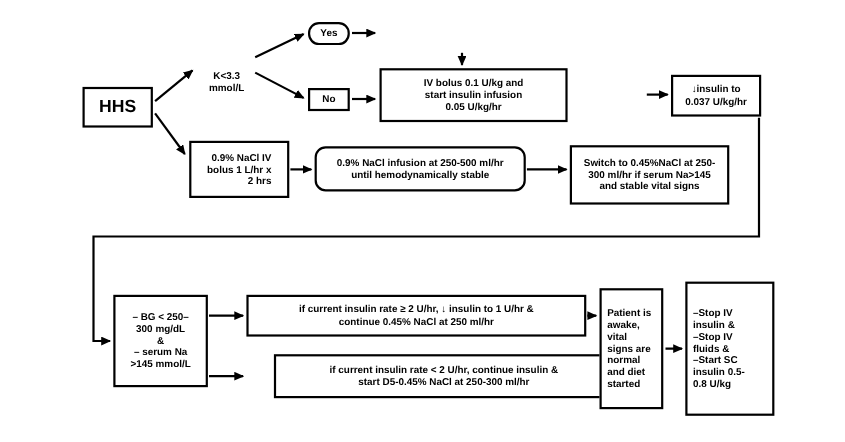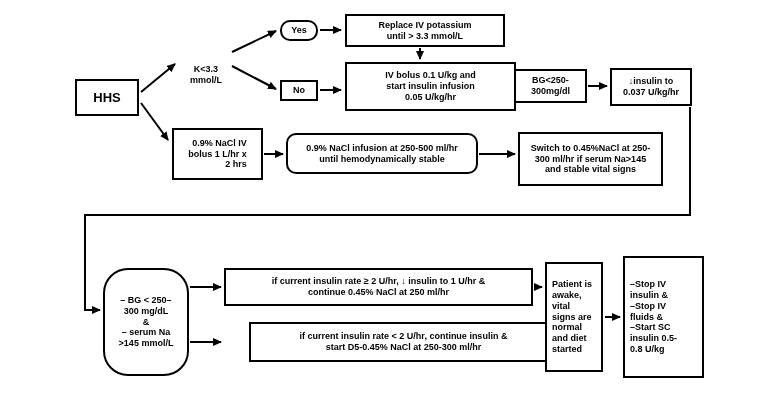--- a/index.html
+++ b/index.html
@@ -10,32 +10,32 @@
   .arrows { position:absolute; left:0; top:0; width:768px; height:402px; pointer-events:none; }
   .node {
     position:absolute; border:2px solid #000; background:#fff;
     display:flex; align-items:center; justify-content:center;
     text-align:center; font-weight:bold; font-size:9px; line-height:1.2;
     white-space:pre-line; color:#000; padding:1px 2px;
   }
   .label-only { border:none; background:transparent;margin-top:14px; }
   .align-left { text-align:left; justify-content:flex-start; padding-left:5px; }
 
-  .n-hhs      { left:75px;  top:79px;  width:64px;  height:37px; font-size:13px; }
+  .n-hhs      { left:75px;  top:79px;  width:64px;  height:37px; font-size:16px; }
   .n-klabel   { left:178px; top:46px;  width:56px;  height:30px; }
   .n-yes      { left:280px; top:20px;  width:38px;  height:21px;border-radius:10px; }
   .n-replace  { left:345px; top:14px;  width:160px; height:33px; }
   .n-no       { left:280px; top:80px;  width:38px;  height:21px; }
   .n-ivbolus  { left:345px; top:62px;  width:171px; height:49px; }
   .n-bg250    { left:514px; top:69px;  width:73px;  height:34px; }
   .n-reduce   { left:610px; top:68px;  width:82px;  height:38px; }
   .n-naclbolus{ left:172px; top:128px; width:91px;  height:52px;text-align:right; }
   .n-infusion { left:286px; top:133px; width:192px; height:41px;border-radius:10px; }
   .n-switch   { left:518px; top:132px; width:145px; height:54px; }
-  .n-bgna     { left:103px; top:268px; width:86px;  height:108px;border-radius:25px; }
+  .n-bgna     { left:103px; top:268px; width:86px;  height:84px; }
   .n-ge2      { left:224px; top:268px; width:309px; height:38px; }
   .n-lt2      { left:224px; top:322px; width:309px; height:40px;margin-left:25px; }
   .n-patient  { left:545px; top:262px; width:58px;  height:110px; }
   .n-stop     { left:623px; top:256px; width:81px;  height:122px; }
 </style>
 </head>
 <body>
 
 <div class="canvas">
 
@@ -71,28 +71,24 @@
     <line x1="534" y1="287" x2="542" y2="287" stroke="#000" stroke-width="2" marker-end="url(#ah)"></line>
     <line x1="534" y1="342" x2="542" y2="342" stroke="#000" stroke-width="2" marker-end="url(#ah)"></line>
 
     <line x1="605" y1="317" x2="620" y2="317" stroke="#000" stroke-width="2" marker-end="url(#ah)"></line>
   </svg>
 
   <div class="node n-hhs">HHS</div>
   <div class="node label-only n-klabel">K&lt;3.3
 mmol/L</div>
   <div class="node n-yes">Yes</div>
-  <div class="node n-replace">Replace IV potassium
-until &gt; 3.3 mmol/L</div>
   <div class="node n-no">No</div>
   <div class="node n-ivbolus">IV bolus 0.1 U/kg and
 start insulin infusion
 0.05 U/kg/hr</div>
-  <div class="node n-bg250">BG&lt;250-
-300mg/dl</div>
   <div class="node n-reduce">↓insulin to
 0.037 U/kg/hr</div>
   <div class="node n-naclbolus">0.9% NaCl IV
 bolus 1 L/hr x
 2 hrs</div>
   <div class="node n-infusion">0.9% NaCl infusion at 250-500 ml/hr
 until hemodynamically stable</div>
   <div class="node n-switch">Switch to 0.45%NaCl at 250-
 300 ml/hr if serum Na&gt;145
 and stable vital signs</div>

